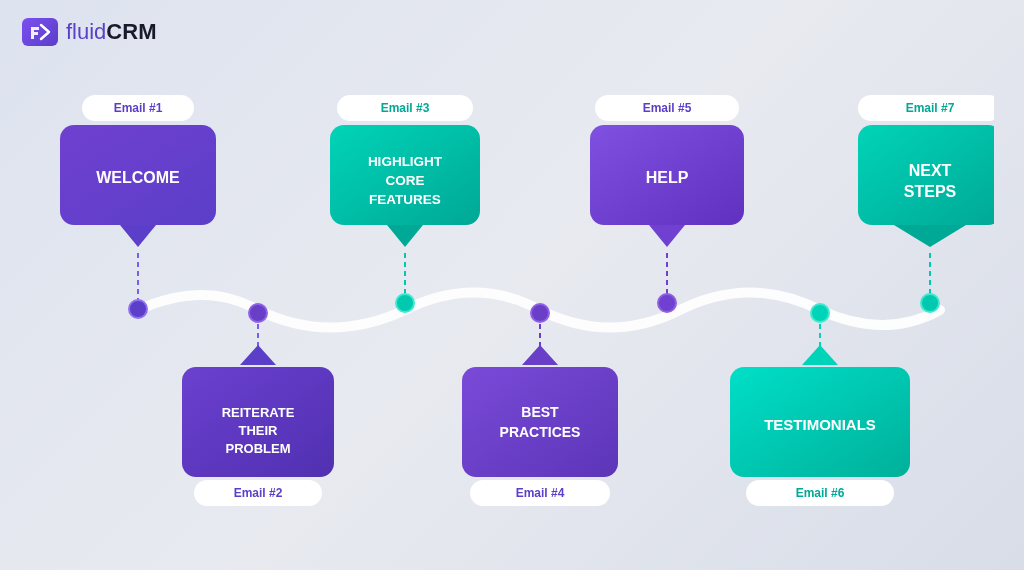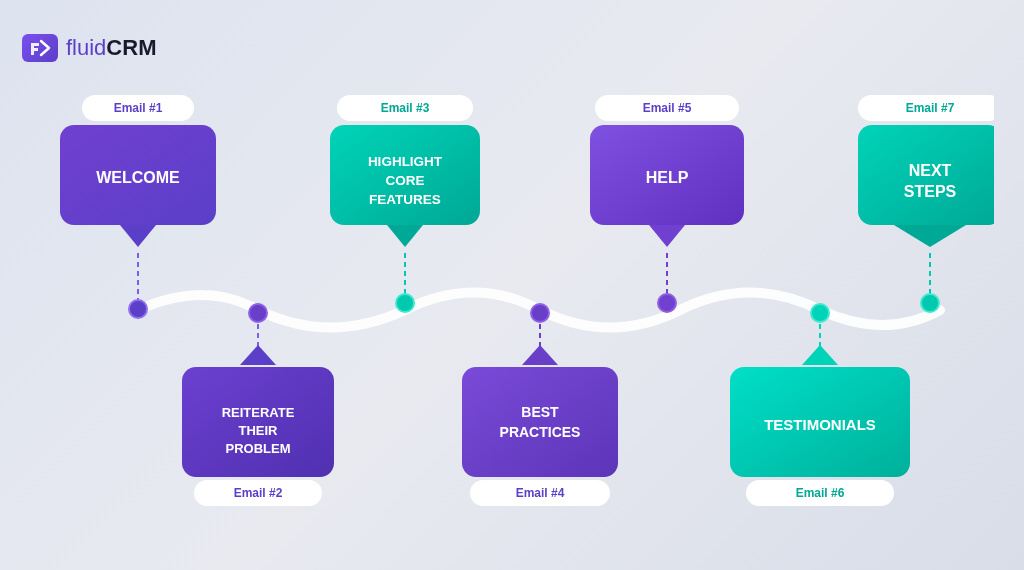--- a/index.html
+++ b/index.html
@@ -9,21 +9,21 @@
       height: 570px;
       background: linear-gradient(135deg, #dde3ef 0%, #e8eaf0 50%, #d8dde8 100%);
       font-family: 'Arial', sans-serif;
       overflow: hidden;
       position: relative;
     }
 
     
     .logo {
       position: absolute;
-      top: 34px;
+      top: 18px;
       left: 22px;
       display: flex;
       align-items: center;
       gap: 8px;
     }
 
     .logo-icon {
       width: 36px;
       height: 28px;
       background: linear-gradient(135deg, #7b4ff0, #5b3fc8);

